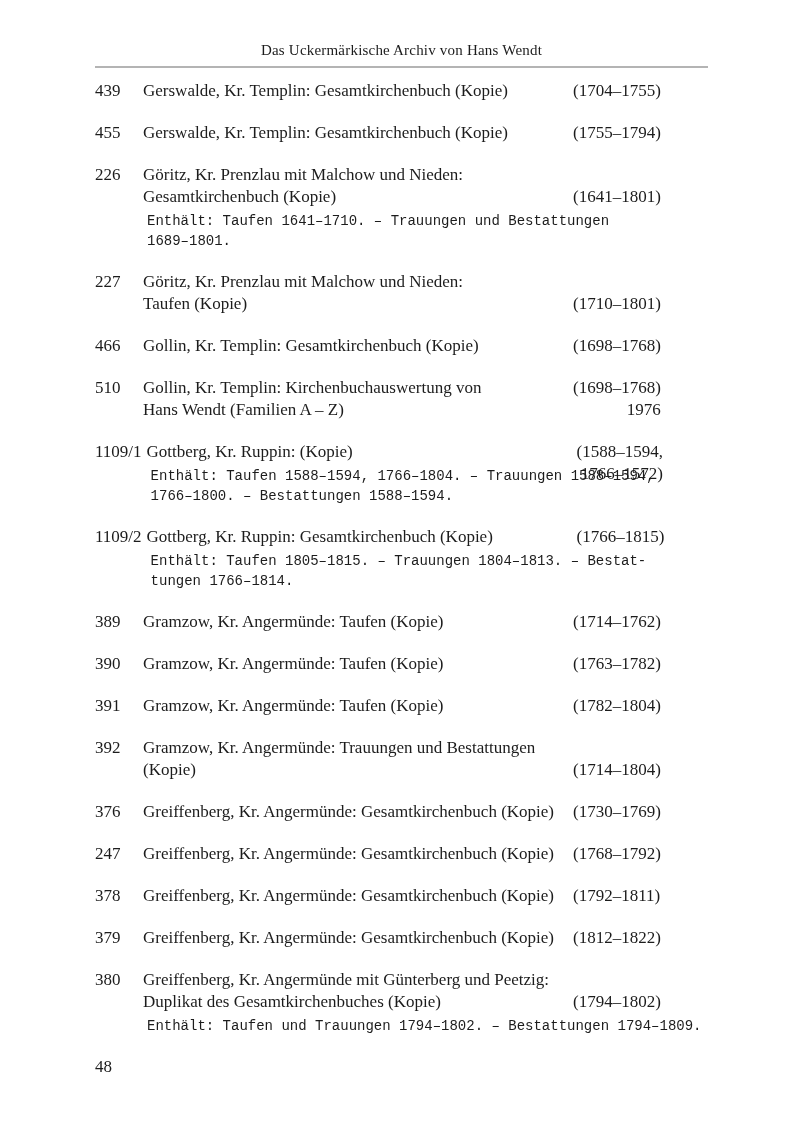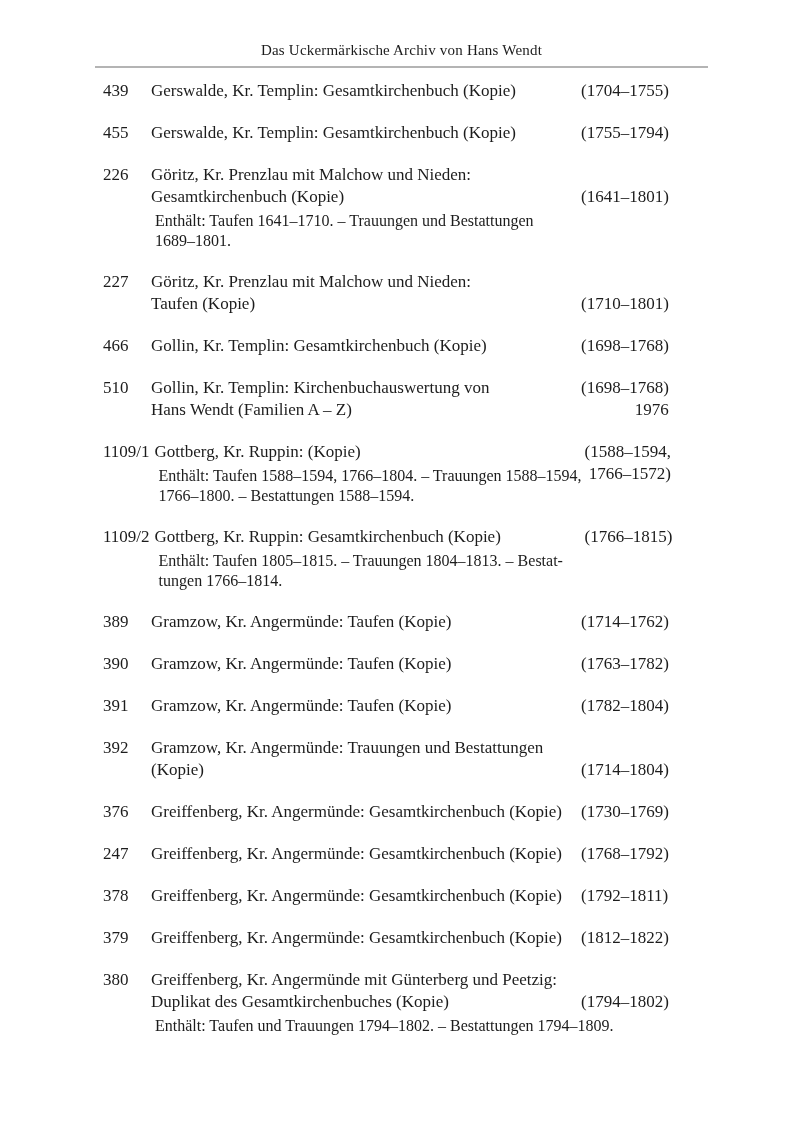--- a/index.html
+++ b/index.html
@@ -25,34 +25,33 @@
     line-height: 20px;
     letter-spacing: 0.2px;
     padding-bottom: 6px;
     border-bottom: 2px solid #b4b4b4;
   }
   .entry-list { margin-top: 12px; }
   .entry {
     display: flex;
     align-items: flex-start;
     margin-bottom: 20px;
-    margin-left: 8px;
   }
   .num {
     flex: 0 0 auto;
     min-width: 48px;
     padding-right: 5px;
     font-size: 17px;
     line-height: 22px;
     white-space: nowrap;
   }
   .body { flex: 0 0 430px; width: 430px; }
   .tl { font-size: 17px; line-height: 22px; white-space: nowrap; }
   .notes { margin-top: 3px; padding-left: 4px; }
-  .nl { font-size: 16px; line-height: 20px; white-space: nowrap; }
+  .nl { font-size: 14px; line-height: 20px; white-space: nowrap; font-family: Liberation Mono, monospace; }
   .dates { flex: 0 0 auto; text-align: right; }
   .dates.push1 { margin-top: 22px; }
   .dl { font-size: 17px; line-height: 22px; white-space: nowrap; }
   .page-number { margin-top: 18px; font-size: 17px; line-height: 22px; }
 </style>
 </head>
 <body>
 
 <div class="page">
   <div class="content">
@@ -250,15 +249,16 @@
             <div class="nl">Enthält: Taufen und Trauungen 1794–1802. – Bestattungen 1794–1809.</div>
           </div>
         </div>
         <div class="dates push1">
           <div class="dl">(1794–1802)</div>
         </div>
       </div>
 
     </div>
 
+    <div class="page-number">48</div>
 
   </div>
 </div>
 
 </body></html>

